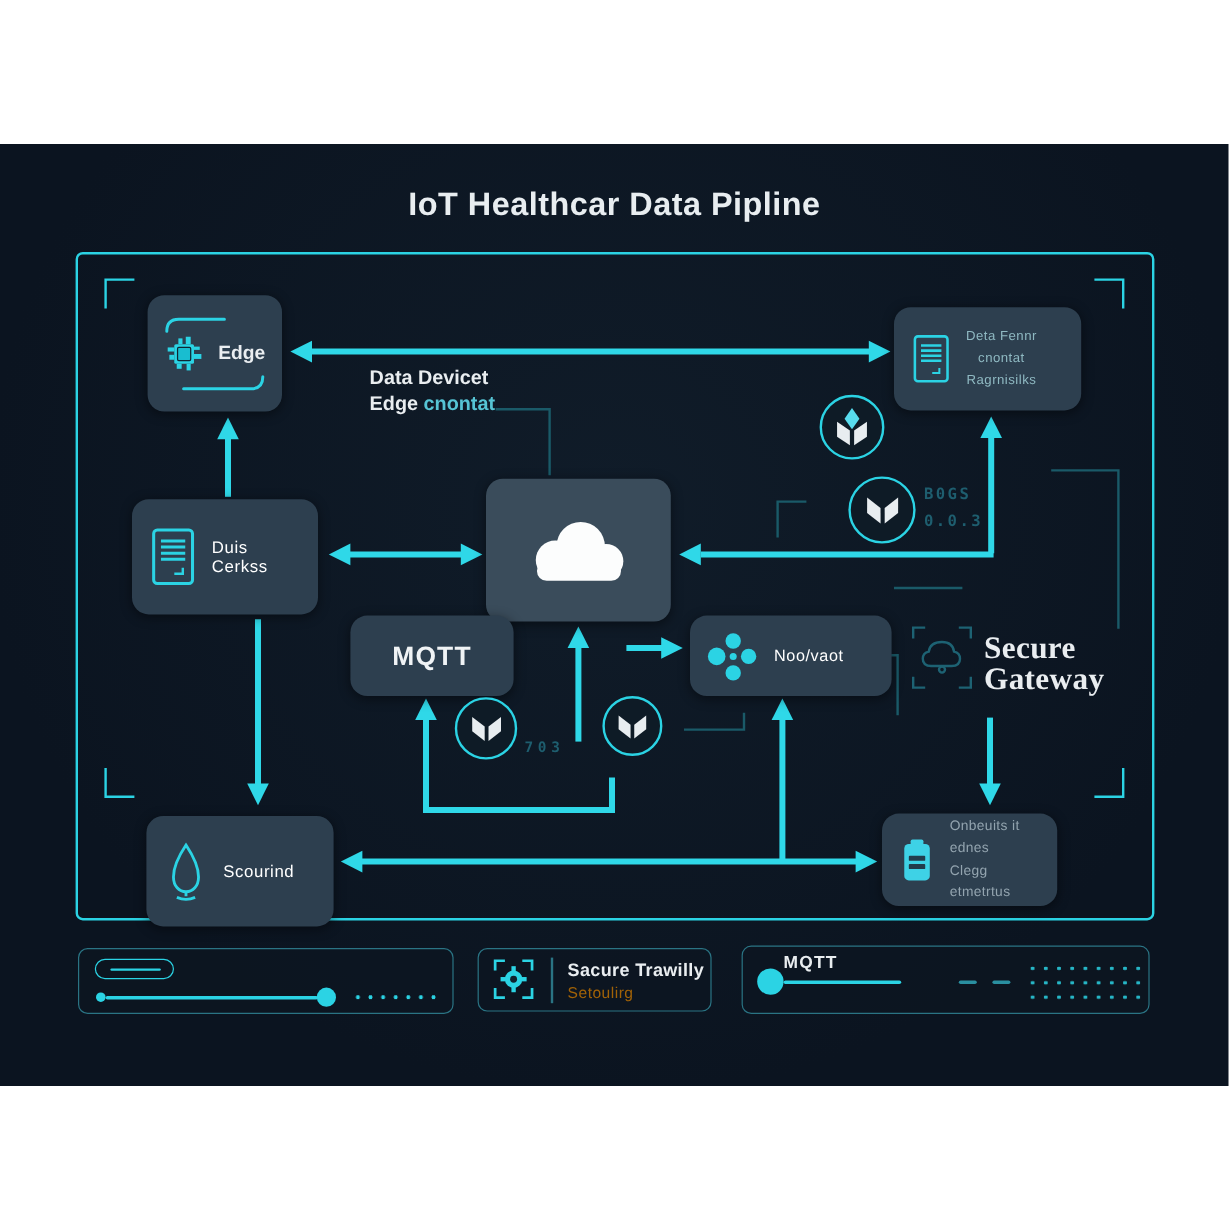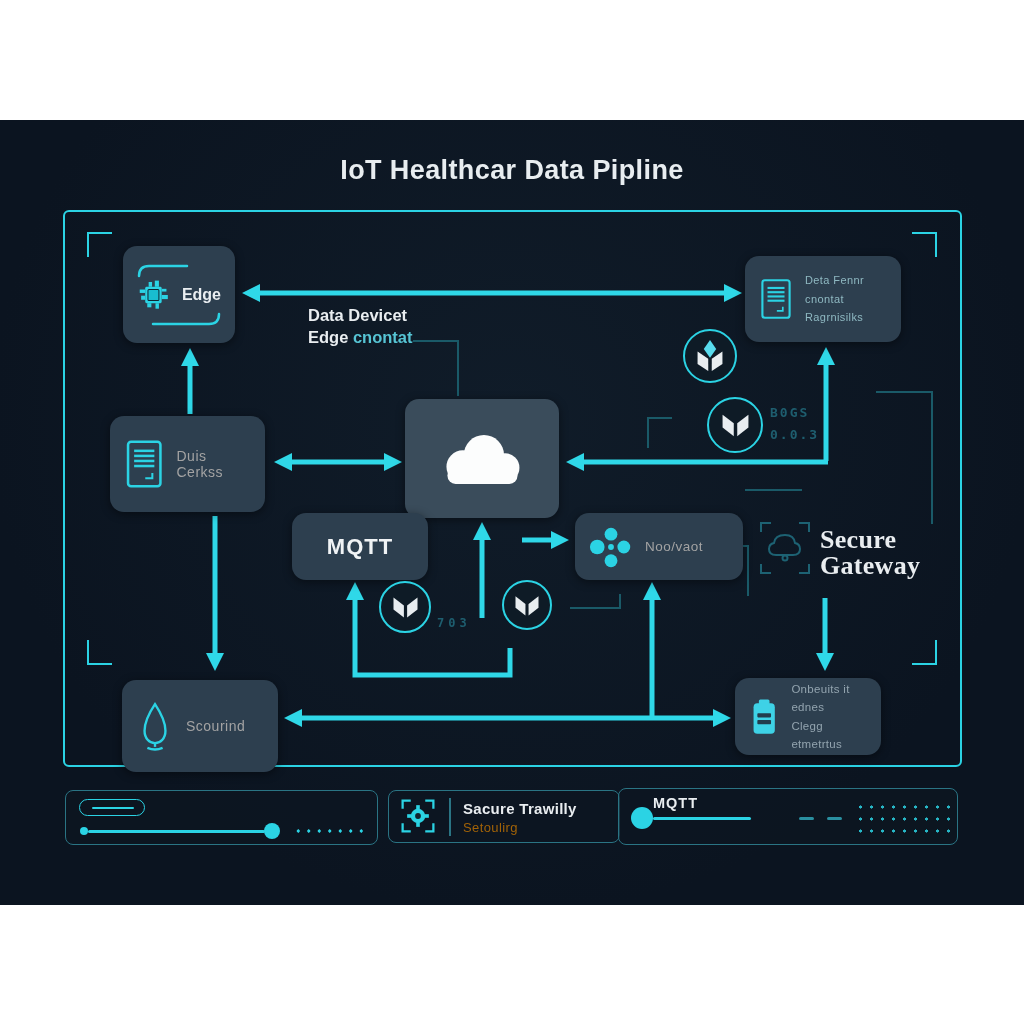--- a/index.html
+++ b/index.html
@@ -10,22 +10,22 @@
   .title{position:absolute;left:0;top:155px;width:1024px;text-align:center;
         font-size:27px;font-weight:700;color:#e8edf0;letter-spacing:.4px;}
   .frame{position:absolute;left:63px;top:210px;width:895px;height:553px;
         border:2px solid #2bd3e4;border-radius:6px;}
   .wires{position:absolute;left:0;top:0;pointer-events:none;}
   .node{position:absolute;background:#2d3f4f;border-radius:14px;display:flex;
         align-items:center;padding:0 14px;box-sizing:border-box;gap:12px;
         box-shadow:0 2px 10px rgba(0,0,0,.45);}
   .node.cloudy{background:#3a4c5b;justify-content:center;}
   .nlabel{color:#eaeef1;font-size:16px;font-weight:600;}
-  .nlabel-gray{color:#a3a3a3;font-size:14px;letter-spacing:.5px;}
-  .nlines{color:#8fb9c2;font-size:11px;line-height:1.7;letter-spacing:.4px;}
+  .nlabel-gray{color:#ffffff;font-size:14px;letter-spacing:.5px;}
+  .nlines{color:#8fb9c2;font-size:11px;line-height:1.7;letter-spacing:.4px;text-align:center;}
   .nlines2{color:#93a4af;font-size:11.5px;line-height:1.6;letter-spacing:.3px;}
   .mqtt-label{width:100%;text-align:center;color:#f0f3f5;font-size:22px;font-weight:700;letter-spacing:1px;}
   .badge{position:absolute;border-radius:50%;border:2.5px solid #2bd3e4;background:#0e1b26;
         display:flex;align-items:center;justify-content:center;box-sizing:border-box;}
   .caption{position:absolute;font-weight:700;color:#e9edf0;}
   .cap-device{left:308px;top:304px;font-size:16.5px;line-height:22px;}
   .cap-device .tint{color:#56c4d4;}
   .cap-gateway{left:820px;top:527px;font-size:26px;line-height:26px;letter-spacing:.3px;font-family:Liberation Serif, serif;}
   .dim-text{position:absolute;color:#1e5e6f;font-weight:700;font-family:"DejaVu Sans Mono",monospace;}
   .footer-panel{position:absolute;border:1.5px solid #2a7484;border-radius:8px;box-sizing:border-box;background:rgba(13,22,33,.6);}
@@ -258,21 +258,21 @@
   <div class="footer-panel" style="left:65px;top:790px;width:313px;height:55px;">
     <div class="pill" style="left:13px;top:8px;width:66px;height:17px;">
       <div class="cyan-line" style="left:12px;top:6.5px;width:42px;height:2.5px;"></div>
     </div>
     <div class="dot" style="left:14px;top:36px;width:8px;height:8px;"></div>
     <div class="cyan-line" style="left:22px;top:38.5px;width:177px;height:3px;"></div>
     <div class="dot" style="left:198px;top:32px;width:16px;height:16px;"></div>
     <div class="dots-strip" style="left:227px;top:36px;width:72px;height:8px;"></div>
   </div>
 
-  <div class="footer-panel" style="left:388px;top:790px;width:232px;height:53px;">
+  <div class="footer-panel" style="left:398px;top:790px;width:195px;height:53px;">
     <svg style="position:absolute;left:10px;top:6px;" width="38" height="38" viewBox="0 0 42 42">
       <g stroke="#2bd3e4" stroke-width="2.5" fill="none">
         <path d="M4,13 V4 H13"></path>
           <path d="M29,4 H38 V13"></path>
           <path d="M4,29 V38 H13"></path>
           <path d="M38,29 V38 H29"></path>
       </g>
       <g fill="#2bd3e4">
         <rect x="19" y="9" width="4" height="5"></rect>
           <rect x="19" y="28" width="4" height="5"></rect>

